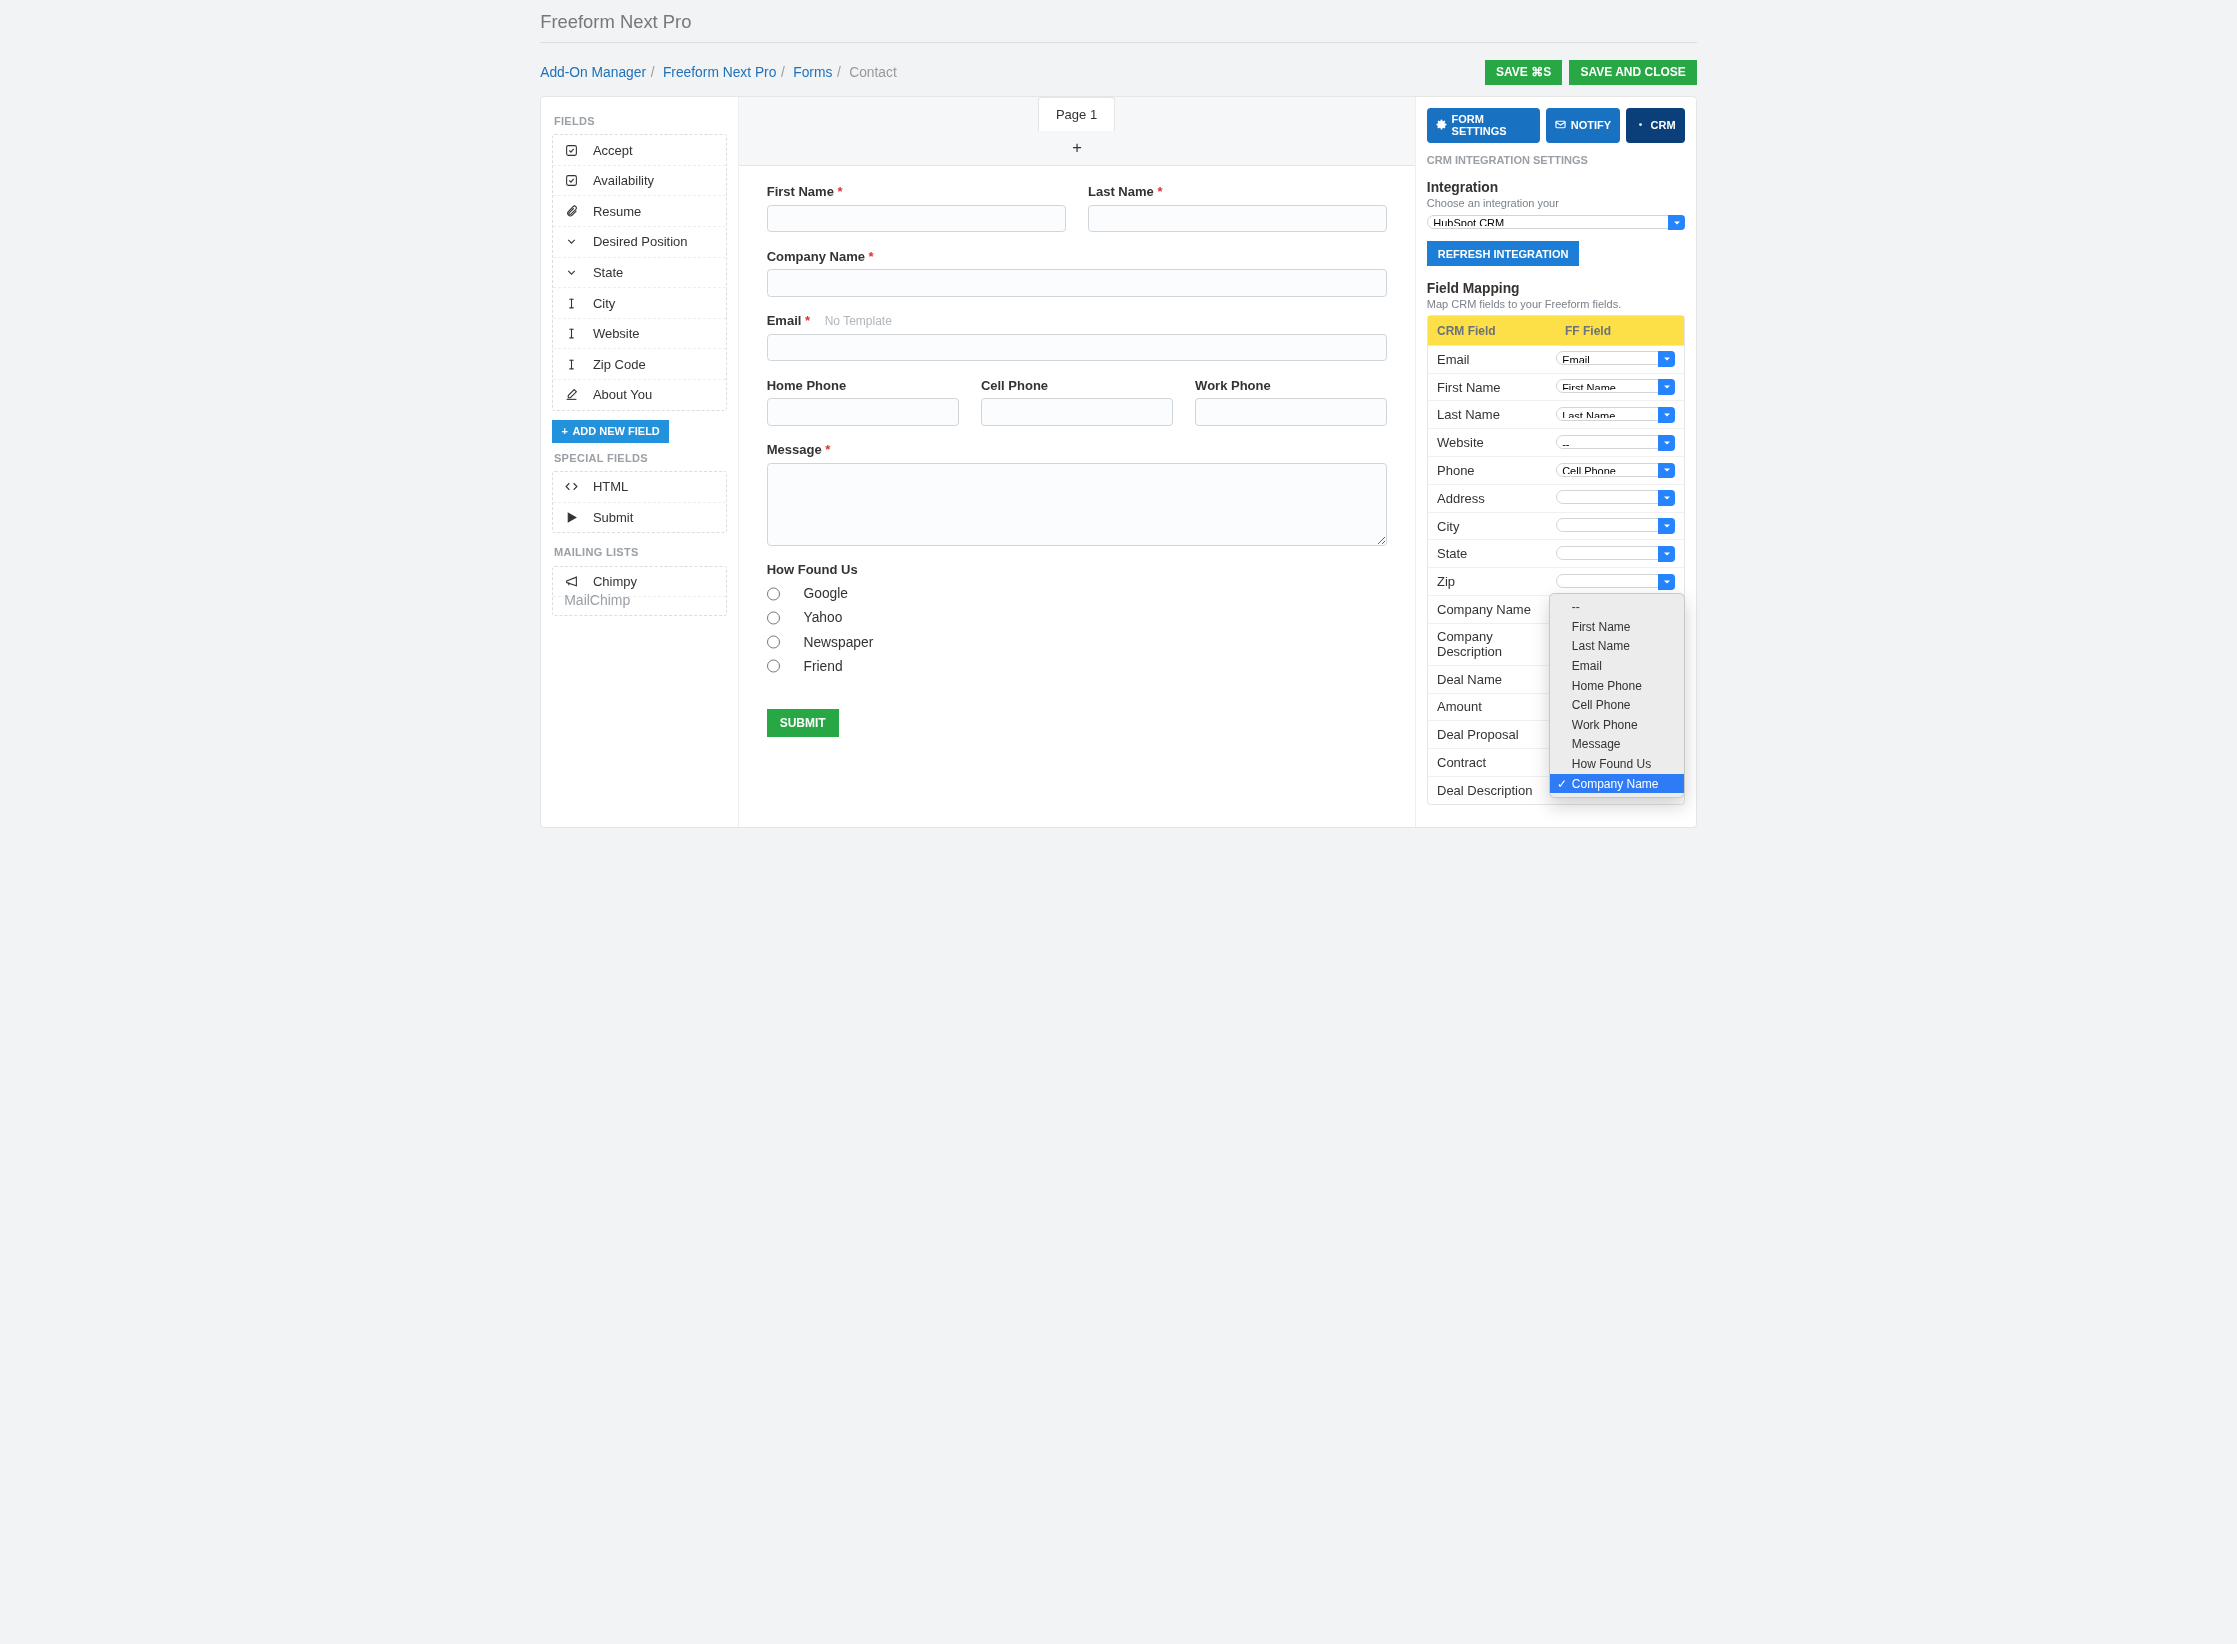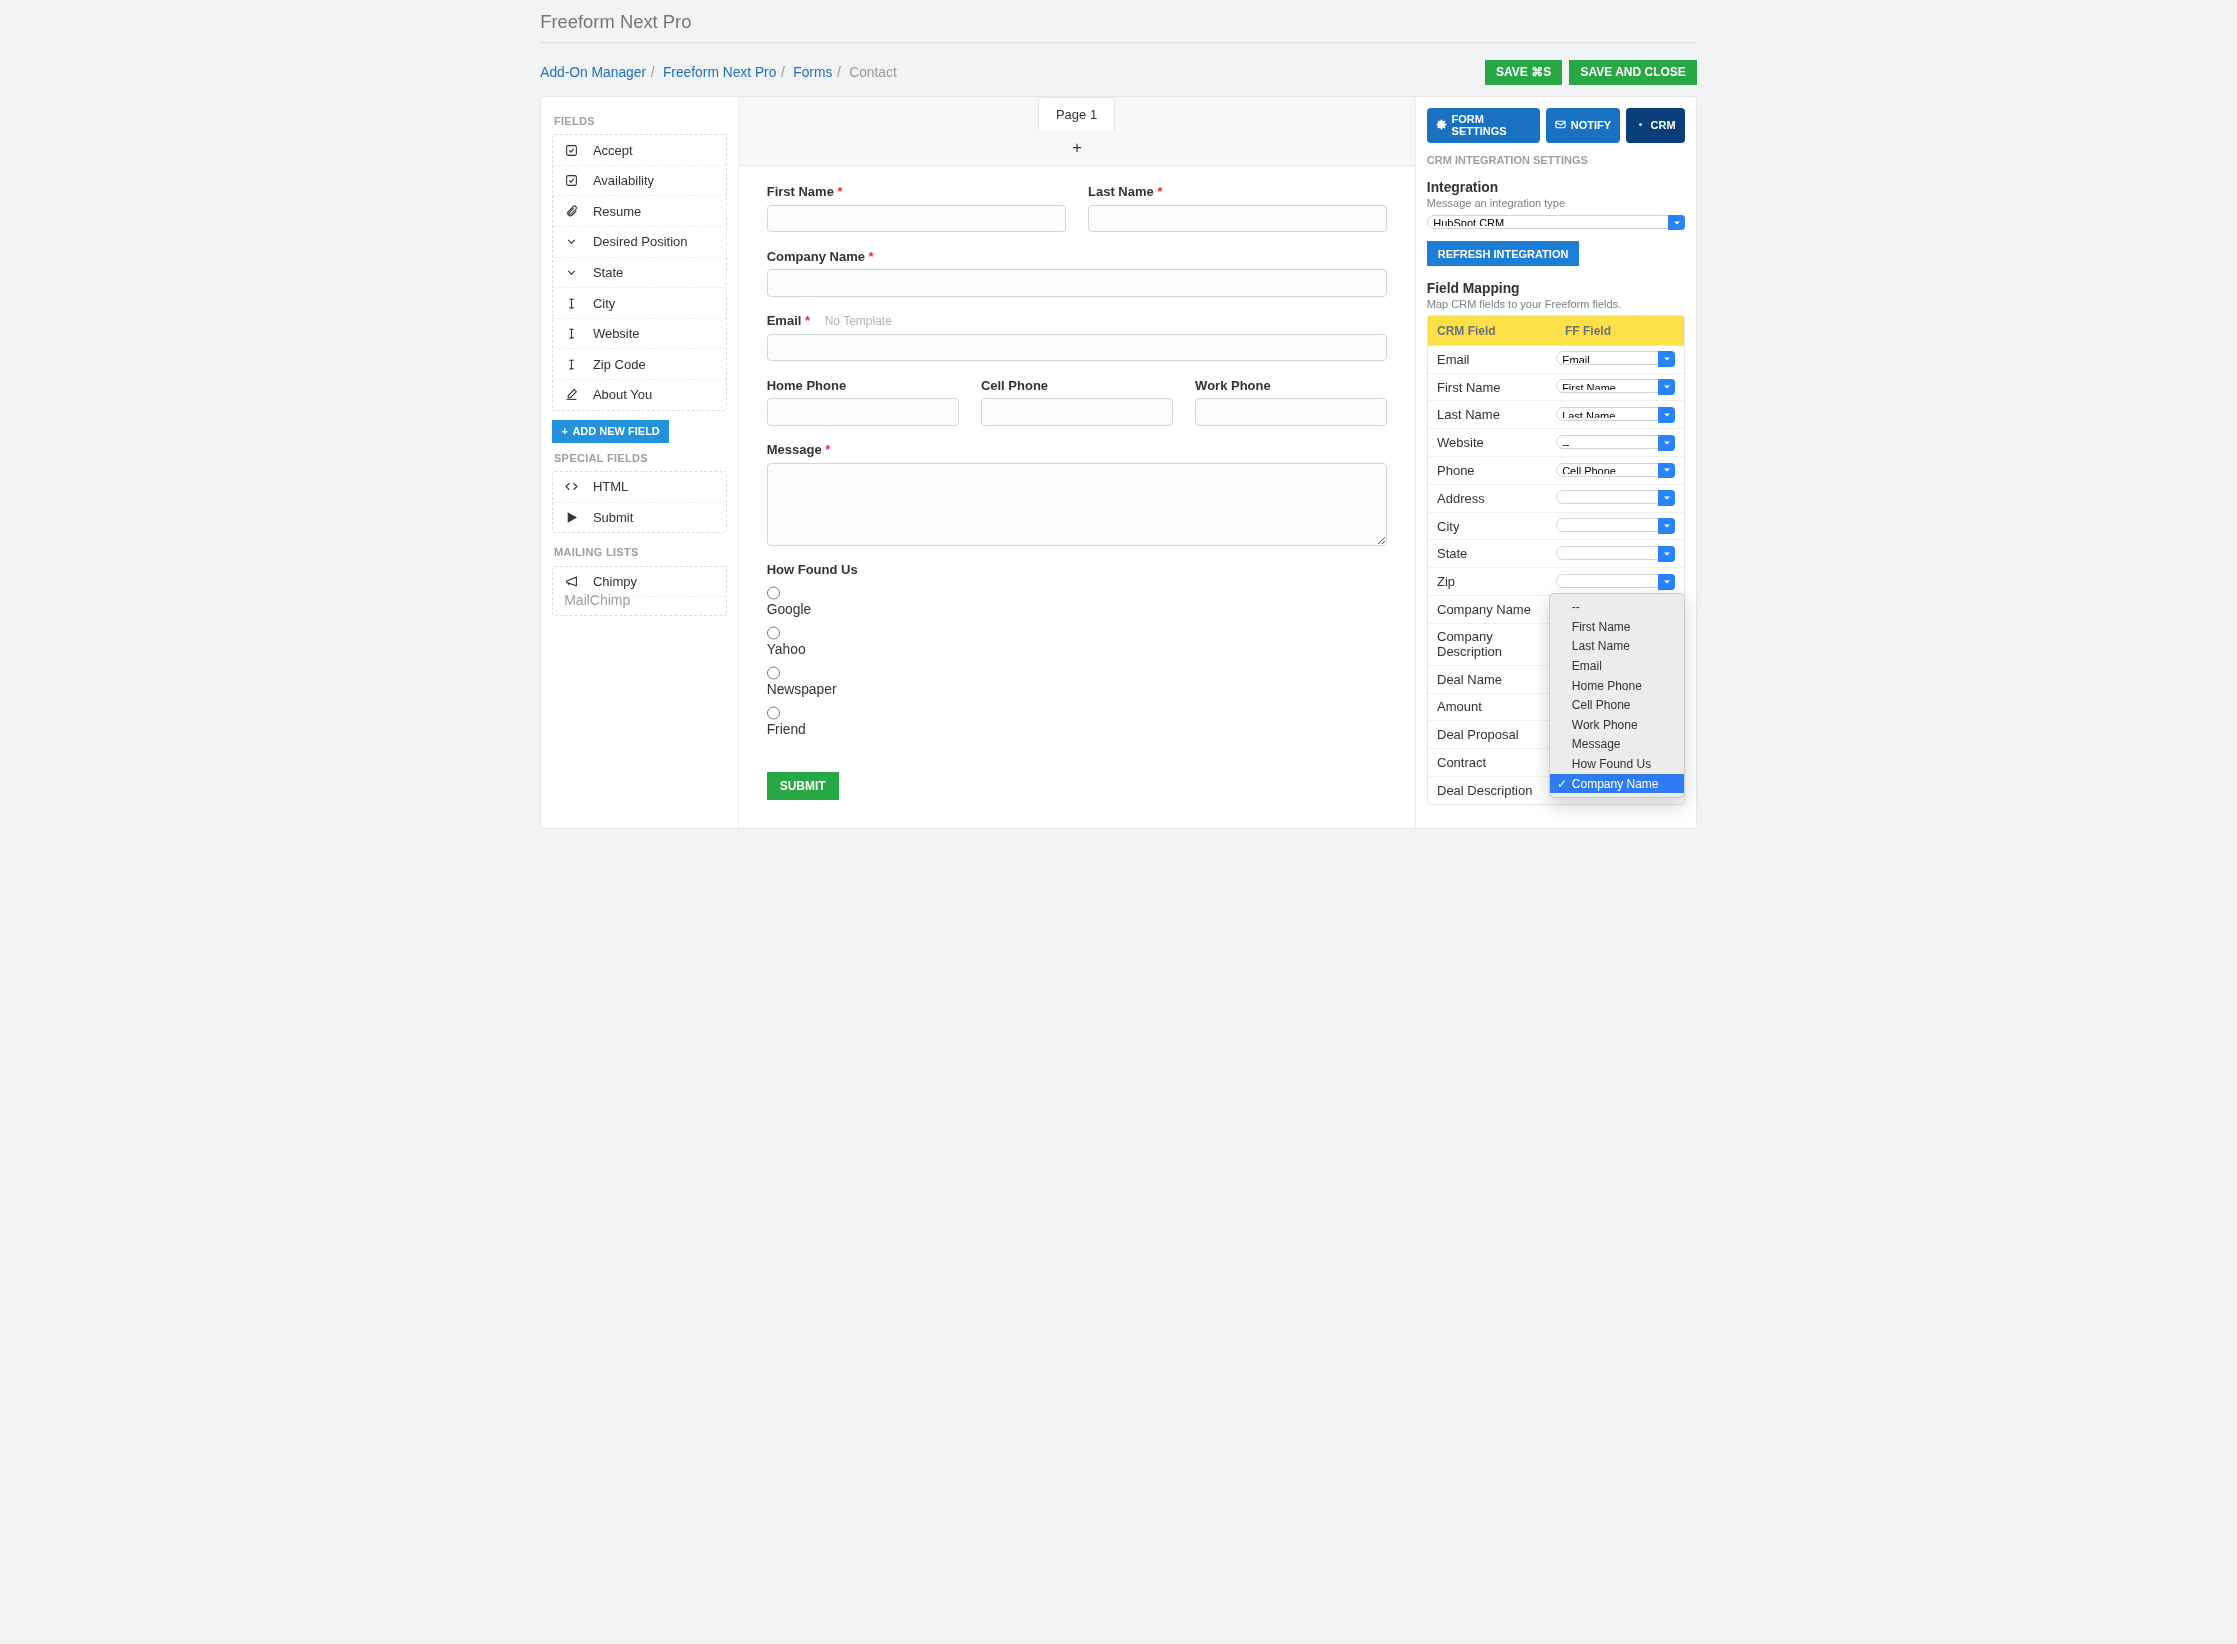--- a/index.html
+++ b/index.html
@@ -71,21 +71,21 @@
     .form-label { font-weight: 700; font-size: 13px; margin-bottom: 5.5px; }
     .req { color: #e03131; }
     .input {
       width: 100%; height: 27.5px;
       border: 0.9px solid #d0d5da; border-radius: 3.7px;
       background: #fbfcfd; padding: 3.7px 7.3px;
     }
     .textarea { width: 100%; height: 83px; border: 0.9px solid #d0d5da; border-radius: 3.7px; background: #fbfcfd; padding: 5.5px 7.3px; resize: vertical; }
     .template-note { color: #b0b6bb; font-weight: 400; margin-left: 11px; font-size: 12px; }
     .radio-group { display: flex; flex-direction: column; gap: 9.2px; margin-top: 3.7px; }
-    .radio-opt { display: flex; align-items: flex-start; gap: 2px; font-size: 13.8px; flex-direction: column; }
+    .radio-opt { display: flex; align-items: center; gap: 23px; font-size: 13.8px; }
     .radio-opt input { width: 13.8px; height: 13.8px; }
     .submit-btn { background: #28a745; margin-top: 18.4px; padding: 7.3px 13px; }
 
     .sidebar-right { padding: 11px 11px 22px; position: relative; }
     .tabs-right { display: flex; gap: 5.5px; margin-bottom: 11px; }
     .tab-right { padding: 5.5px 9.2px; border-radius: 3.7px; font-size: 11px; font-weight: 700; color: #fff; cursor: pointer; display: inline-flex; align-items:center; gap:4.6px;}
     .t-settings { background: #1971c2; }
     .t-notify { background: #1971c2; }
     .t-crm { background: #0b3f7a; }
     .panel-heading {
@@ -395,21 +395,21 @@
                 <circle cx="12" cy="12" r="3"></circle>
               </svg>
           </span>
           <span>CRM</span>
         </div>
       </div>
 
       <div class="panel-heading">CRM INTEGRATION SETTINGS</div>
 
       <div class="group-title">Integration</div>
-      <div class="group-sub">Message an integration type</div>
+      <div class="group-sub">Choose an integration your</div>
       <div class="select-wrap full">
         <select class="select">
           <option>HubSpot CRM</option>
         </select>
       </div>
 
       <button class="btn refresh-btn">REFRESH INTEGRATION</button>
 
       <div class="group-title">Field Mapping</div>
       <div class="group-sub">Map CRM fields to your Freeform fields.</div>

